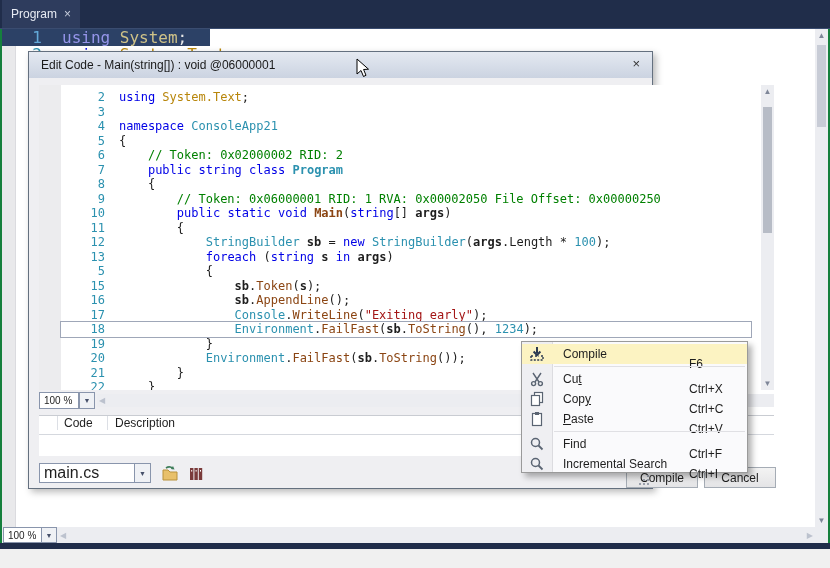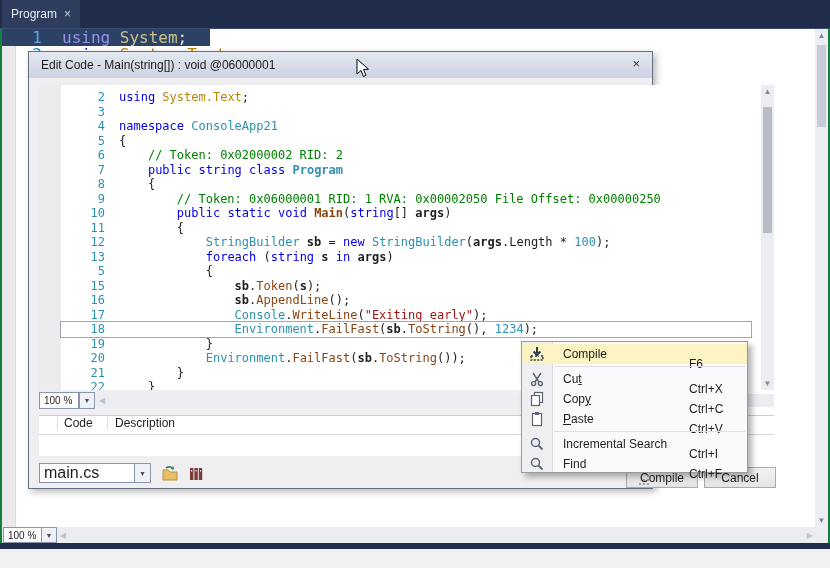--- a/index.html
+++ b/index.html
@@ -253,32 +253,32 @@
             <span class="mshortcut">Ctrl+V</span>
           </div>
           <div class="msep"></div>
           <div class="mitem">
             <span class="micon">
               <svg width="16" height="16" viewBox="0 0 16 16">
                 <circle cx="6.5" cy="6.5" r="4" fill="none" stroke="#5A6472" stroke-width="1.5"></circle>
                 <path d="M9.5 9.5l4 4" stroke="#5A6472" stroke-width="1.8"></path>
               </svg>
             </span>
+            <span class="mlabel">Find</span>
+            <span class="mshortcut">Ctrl+F</span>
+          </div>
+          <div class="mitem">
+            <span class="micon">
+              <svg width="16" height="16" viewBox="0 0 16 16">
+                <circle cx="6.5" cy="6.5" r="4" fill="none" stroke="#5A6472" stroke-width="1.5"></circle>
+                <path d="M9.5 9.5l4 4" stroke="#5A6472" stroke-width="1.8"></path>
+              </svg>
+            </span>
             <span class="mlabel">Incremental Search</span>
             <span class="mshortcut">Ctrl+I</span>
-          </div>
-          <div class="mitem">
-            <span class="micon">
-              <svg width="16" height="16" viewBox="0 0 16 16">
-                <circle cx="6.5" cy="6.5" r="4" fill="none" stroke="#5A6472" stroke-width="1.5"></circle>
-                <path d="M9.5 9.5l4 4" stroke="#5A6472" stroke-width="1.8"></path>
-              </svg>
-            </span>
-            <span class="mlabel">Find</span>
-            <span class="mshortcut">Ctrl+F</span>
           </div>
         </div>
     </div>
 
     <div class="abs" style="left:356px;top:58px;width:14px;height:21px;z-index:50;pointer-events:none;">
       <svg width="14" height="21" viewBox="0 0 14 21">
         <path d="M1 1 L1 16 L5 12.5 L7.5 18.5 L10 17.3 L7.6 11.5 L12.5 11.2 Z" fill="#FFFFFF" stroke="#000" stroke-width="1"></path>
       </svg>
     </div>
 

